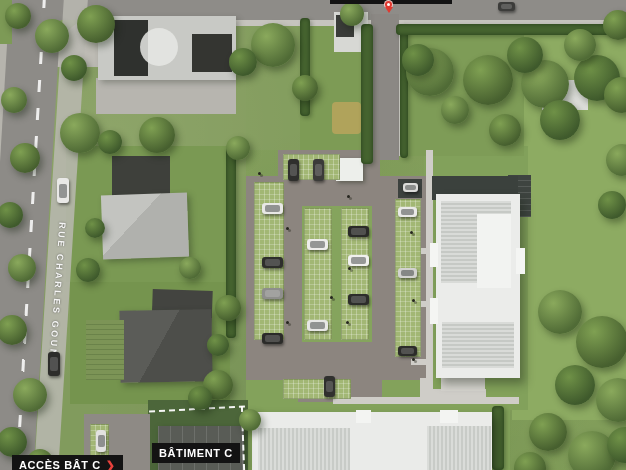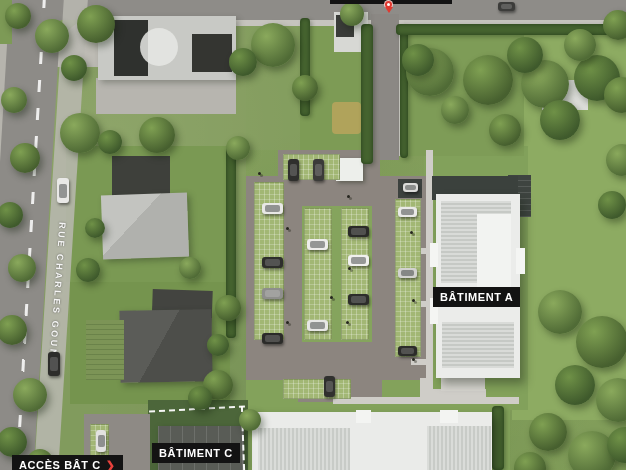--- a/index.html
+++ b/index.html
@@ -117,21 +117,20 @@
   <div class="r z5 rib-v" style="left:258px;top:428px;width:92px;height:42px;"></div>
   <div class="r z5 rib-v" style="left:427px;top:426px;width:64px;height:44px;"></div>
   <div class="r z5" style="left:356px;top:410px;width:15px;height:13px;background:#f3f4f2;"></div>
   <div class="r z5" style="left:440px;top:410px;width:18px;height:13px;background:#f3f4f2;"></div>
 
   <div class="r z5" style="left:158px;top:426px;width:86px;height:44px;background-color:#595c56;background-image:repeating-linear-gradient(90deg,rgba(255,255,255,.12) 0 1px,transparent 1px 12px);box-shadow:3px 3px 6px rgba(20,30,15,.5);"></div>
 
   <div class="bound-h" style="left:149px;top:408px;width:96px;transform:rotate(-3deg);"></div>
   <div class="bound-v" style="left:242px;top:406px;height:64px;transform:rotate(-2deg);"></div>
 
-  <div class="maplabel" style="left:433px;top:287px;"><span>BÂTIMENT A</span></div>
   <div class="maplabel" style="left:152px;top:443px;"><span>BÂTIMENT C</span></div>
   <div class="maplabel" style="left:12px;top:455px;">
     <span>ACCÈS BÂT C</span><span class="arrow">❯</span>
   </div>
   <div class="r z8" style="left:330px;top:0;width:122px;height:4px;background:#131313;"></div>
 
   <div class="pin" style="left:383px;top:0;">
     <div class="head"></div>
     <div class="tip"></div>
     <div class="dot"></div>

